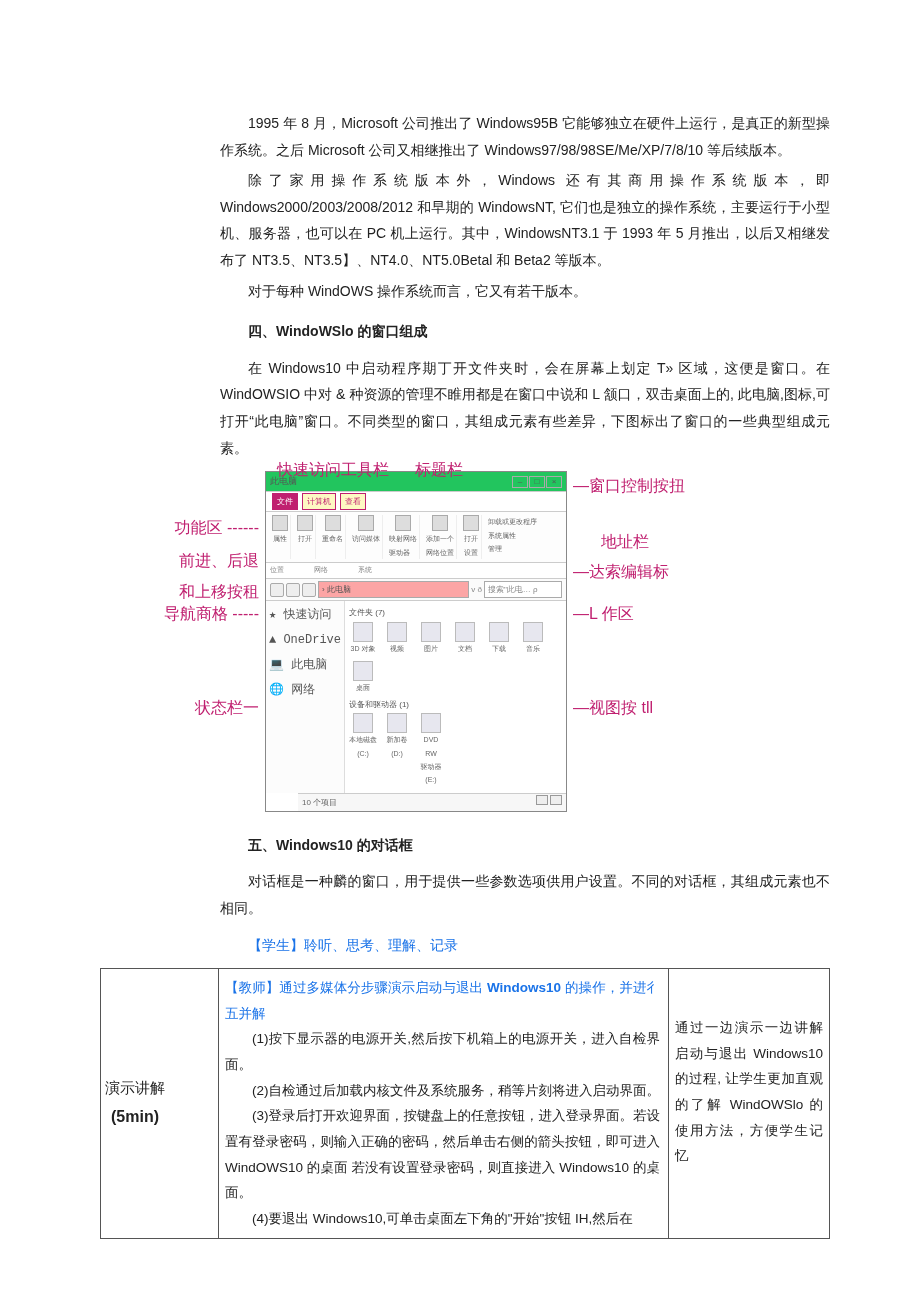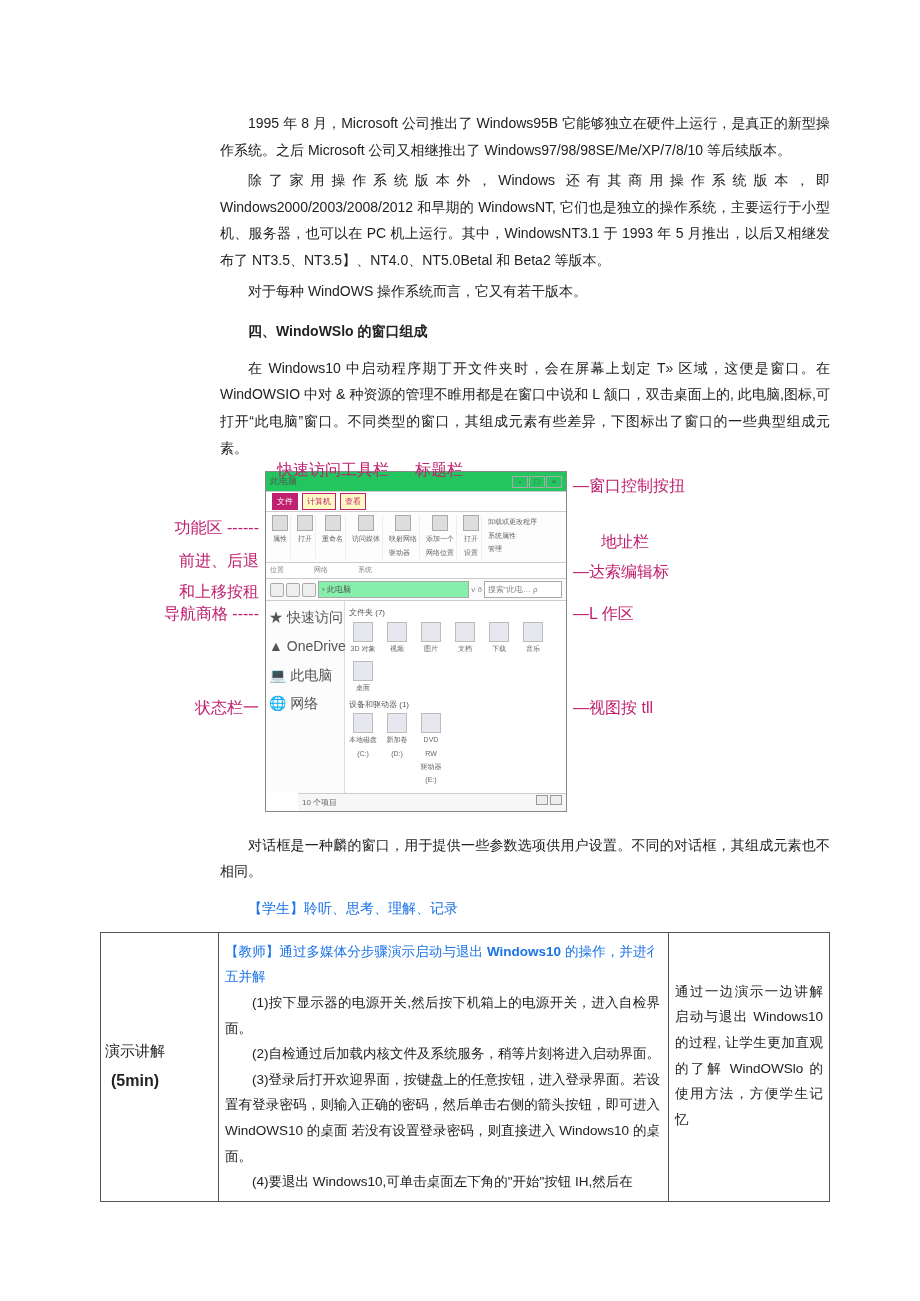--- a/index.html
+++ b/index.html
@@ -72,25 +72,25 @@
   .wm-tabs span.active{ background:#c02070;color:#fff;border:1px solid #c02070;}
   .wm-ribbon {
     display:flex; gap:4px; padding:3px 4px; border-bottom:1px solid #ccc; background:#fdfdfd;
   }
   .wm-ribbon .grp{ display:flex;flex-direction:column;align-items:center;gap:1px; padding:0 2px;border-right:1px solid #eee;}
   .wm-ribbon .grp:last-child{border-right:none;}
   .wm-ribbon .ic{ width:14px;height:14px;background:#ddd;border:1px solid #aaa;}
   .wm-ribbon .lbl{font-size:7px;color:#666;white-space:nowrap;}
   .wm-addr{ display:flex;align-items:center;gap:2px;padding:2px 4px;border-bottom:1px solid #ccc;background:#fbfbfb;}
   .wm-addr .nav-btn{width:12px;height:12px;border:1px solid #aaa;border-radius:2px;background:#eee;}
-  .wm-addr .path{flex:1;border:1px solid #aaa;padding:0 3px;font-size:8px;color:#555;background:#86efac;}
+  .wm-addr .path{flex:1;border:1px solid #aaa;padding:0 3px;font-size:8px;color:#555;background:#fca5a5;}
   .wm-addr .search{width:70px;border:1px solid #aaa;padding:0 3px;font-size:8px;color:#888;background:#fff;}
   .wm-body{ display:flex; min-height:120px;}
   .wm-side{ width:72px;border-right:1px solid #ddd;padding:2px 3px;background:#fcfcfc;}
-  .wm-side .item{font-size:14px;color:#555;padding:1px 0;white-space:nowrap;}
+  .wm-side .item{font-size:12px;color:#555;padding:1px 0;white-space:nowrap;font-family:Liberation Mono, monospace;}
   .wm-main{ flex:1; padding:3px 4px;}
   .wm-main .grp-title{font-size:8px;color:#555;margin:1px 0;}
   .wm-main .icons{display:flex;gap:6px;flex-wrap:wrap;margin-bottom:3px;}
   .wm-main .icons .fi{display:flex;flex-direction:column;align-items:center;width:28px;}
   .wm-main .icons .fi .ic{width:18px;height:18px;background:#e7e7ef;border:1px solid #bbb;}
   .wm-main .icons .fi .lbl{font-size:7px;color:#666;text-align:center;}
   .wm-status{display:flex;justify-content:space-between;align-items:center;border-top:1px solid #ccc;padding:1px 4px;font-size:8px;background:#f7f7f7;color:#666;margin-left:32px;}
   .wm-status .view-ic{display:inline-block;width:10px;height:8px;border:1px solid #999;margin-left:2px;background:#eee;}
 
   
@@ -278,20 +278,21 @@
           </div>
         </div>
       </div>
       <div class="wm-status">
         <span>10 个项目</span>
         <span><span class="view-ic"></span><span class="view-ic"></span></span>
       </div>
     </div>
   </div>
 
+  <p class="section-title">五、Windows10 的对话框</p>
   <p class="body-text">对话框是一种麟的窗口，用于提供一些参数选项供用户设置。不同的对话框，其组成元素也不相同。</p>
 
   <p class="student-note">【学生】聆听、思考、理解、记录</p>
 
   <div class="lesson-row">
     <div class="col-left">
       <div>
         <div class="title">演示讲解</div>
         <div class="time">(5min)</div>
       </div>

